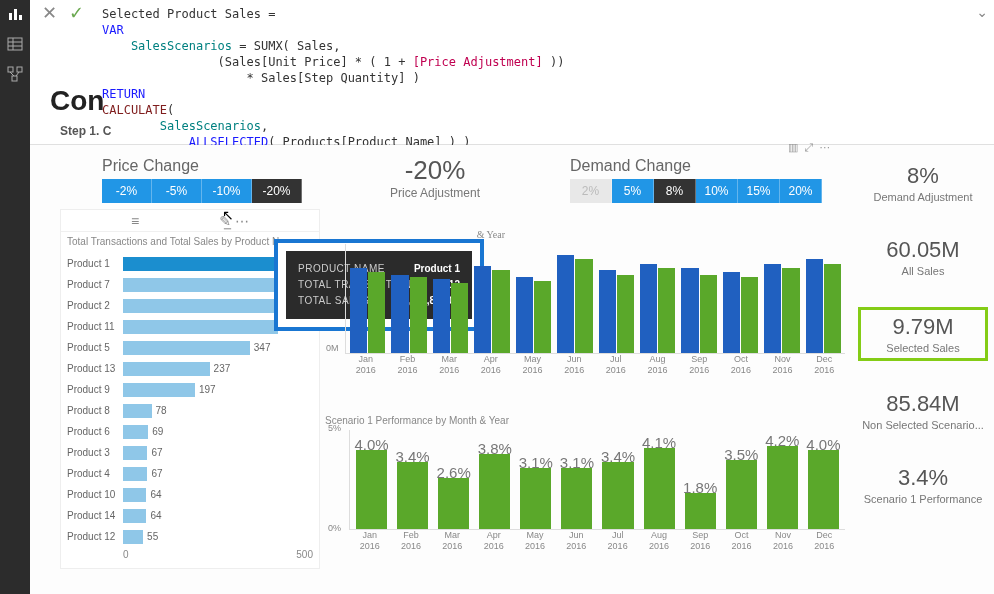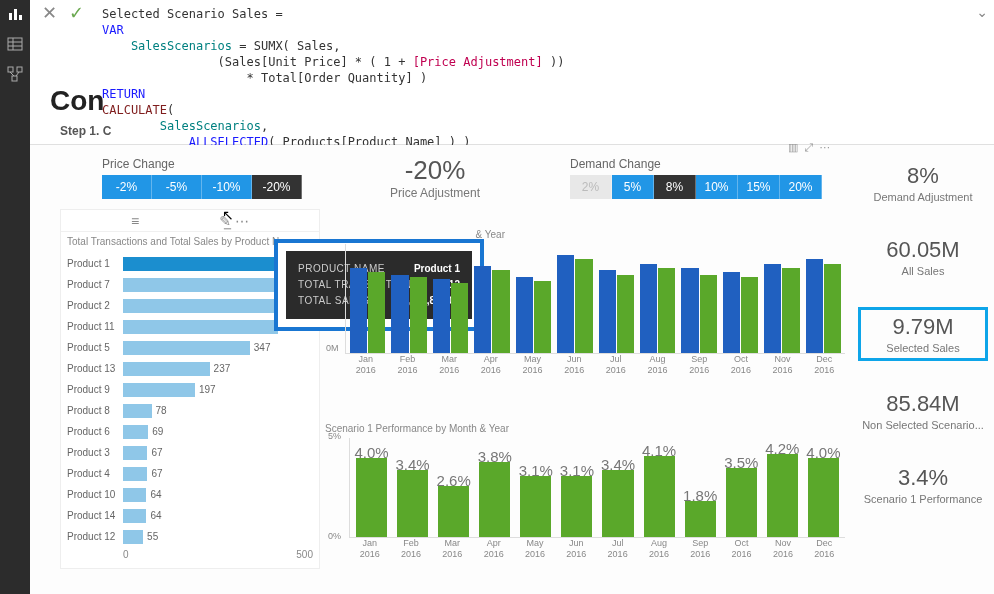--- a/index.html
+++ b/index.html
@@ -20,39 +20,39 @@
   .formula-text .allsel { color: #1a1aff; }
   .formula-expand { position: absolute; right: 6px; top: 4px; font-size: 14px; color: #888; cursor: pointer; }
 
   .page-title { position: absolute; left: 50px; top: 85px; font-size: 28px; font-weight: 700; color: #222; }
   .step-text { position: absolute; left: 60px; top: 124px; font-size: 12px; color: #555; font-weight: bold; }
 
   .canvas { position: absolute; left: 30px; top: 145px; right: 0; bottom: 0; background: #fdfdfd; }
 
   
   .price-change { position: absolute; left: 72px; top: 12px; }
-  .slicer-label { font-size: 12px; color: #666; margin-bottom: 4px; display: block; }
+  .slicer-label { font-size: 16px; color: #666; margin-bottom: 4px; display: block; }
   .slicer-row { display: flex; }
   .slicer-btn { width: 50px; height: 24px; background: #2196e6; color: #fff; font-size: 12px; display: flex; align-items: center; justify-content: center; border-right: 1px solid rgba(255,255,255,0.3); cursor: pointer; }
   .slicer-btn.dark { background: #333; }
   .slicer-btn.disabled { background: #e8e8e8; color: #bbb; }
 
   
   .demand-change { position: absolute; left: 540px; top: 12px; }
   .demand-change .slicer-btn { width: 42px; }
 
   
   .vis-actions { position: absolute; left: 758px; top: -4px; display: flex; gap: 6px; font-size: 11px; color: #999; }
 
   
   .kpi-col { position: absolute; right: 6px; top: 14px; width: 130px; display: flex; flex-direction: column; gap: 26px; text-align: center; }
   .kpi-val { font-size: 22px; color: #555; font-weight: 400; }
   .kpi-lbl { font-size: 11px; color: #777; margin-top: 2px; }
   .kpi-box { padding: 4px 2px; }
-  .kpi-box.highlight { border: 3px solid #0ea5e9; }
+  .kpi-box.highlight { border: 3px solid #84cc16; }
 
   
   .bar-visual { position: absolute; left: 30px; top: 64px; width: 260px; height: 360px; background: #fff; border: 1px solid #eee; }
   .bar-visual .vis-header { height: 22px; display: flex; justify-content: center; align-items: center; gap: 80px; font-size: 14px; color: #888; border-bottom: 1px solid #f0f0f0; }
   .bar-visual .vis-title { font-size: 10px; color: #888; padding: 4px 6px; }
   .bars-area { padding: 2px 6px 0 6px; }
   .bar-row { display: flex; align-items: center; height: 21px; font-size: 10px; color: #666; }
   .bar-row .lbl { width: 56px; text-align: left; }
   .bar-row .track { flex: 1; position: relative; height: 14px; }
   .bar-row .fill { position: absolute; left: 0; top: 0; bottom: 0; background: #8fc7e8; }
@@ -73,21 +73,21 @@
   .col-chart .ct-area { position: relative; height: 110px; border-left: 1px solid #ddd; border-bottom: 1px solid #ddd; margin-left: 20px; }
   .col-chart .cols { position: absolute; left: 0; right: 0; bottom: 0; top: 0; display: flex; align-items: flex-end; gap: 6px; padding: 0 4px; }
   .col-chart .grp { flex: 1; display: flex; gap: 1px; align-items: flex-end; height: 100%; }
   .col-chart .c1 { background: #2060c0; width: 50%; }
   .col-chart .c2 { background: #5aa82a; width: 50%; }
   .col-chart .ylab { position: absolute; left: 0; bottom: 0; font-size: 9px; color: #888; }
   .col-chart .xaxis { display: flex; margin-left: 20px; font-size: 9px; color: #888; text-align: center; }
   .col-chart .xaxis span { flex: 1; line-height: 11px; }
 
   
-  .perf-chart { position: absolute; left: 295px; top: 278px; width: 520px; height: 150px; }
+  .perf-chart { position: absolute; left: 295px; top: 270px; width: 520px; height: 150px; }
   .perf-chart .ct-title { font-size: 10px; color: #888; margin-bottom: 4px; }
   .perf-chart .ct-area { position: relative; height: 100px; border-left: 1px solid #ddd; border-bottom: 1px solid #ddd; margin-left: 24px; }
   .perf-chart .ytick { position: absolute; left: -22px; font-size: 9px; color: #888; }
   .perf-chart .cols { position: absolute; left: 0; right: 0; bottom: 0; top: 0; display: flex; align-items: flex-end; gap: 10px; padding: 0 6px; }
   .perf-chart .pc { flex: 1; background: #5aa82a; position: relative; }
   .perf-chart .pc .dl { position: absolute; top: -14px; left: 50%; transform: translateX(-50%); font-size: 15px; color: #777; }
   .perf-chart .xaxis { display: flex; margin-left: 24px; font-size: 9px; color: #888; text-align: center; }
   .perf-chart .xaxis span { flex: 1; line-height: 11px; }
 
   .cursor { position: absolute; left: 192px; top: 62px; font-size: 14px; color: #000; pointer-events: none; }
@@ -120,25 +120,25 @@
         <line x1="12" y1="6" x2="9" y2="10"></line>
       </svg>
   </span>
 </div>
 
 <div class="formula-area">
   <div class="formula-toolbar">
     <span>✕</span>
     <span class="accept">✓</span>
   </div>
-  <div class="formula-text"><span>Selected Scenario Sales =</span>
+  <div class="formula-text"><span>Selected Product Sales =</span>
 <span class="kw-var">VAR</span>
 <span class="varname">    SalesScenarios</span><span> = SUMX( Sales,</span>
 <span>                (Sales[Unit Price] * ( 1 + </span><span class="col">[Price Adjustment]</span><span> ))</span>
-<span>                    * Total[Order Quantity] )</span>
+<span>                    * Sales[Step Quantity] )</span>
 <span class="kw-ret">RETURN</span>
 <span class="kw-calc">CALCULATE</span><span>(</span>
 <span class="varname">        SalesScenarios</span><span>,</span>
 <span class="allsel">            ALLSELECTED</span><span>( Products[Product Name] ) )</span></div>
   <span class="formula-expand">⌄</span>
 </div>
 
 <div class="page-title">Con</div>
 <div class="step-text">Step 1. C</div>
 
@@ -324,21 +324,21 @@
           <span class="v">512</span>
         </div>
       <div class="row">
           <span class="k">TOTAL SALES</span>
           <span class="v">9,790,844.00</span>
         </div>
     </div>
   </div>
 
   <div class="col-chart">
-    <div class="ct-title" style="text-align:right; padding-right:340px;">&amp; Year</div>
+    <div class="ct-title" style="text-align:right; padding-right:340px;font-family:Liberation Serif, serif;">&amp; Year</div>
     <div class="ct-area">
       <span class="ylab" style="left:-20px;">0M</span>
       <div class="cols" id="col-groups">
           <div class="grp">
             <div class="c1" style="height:78%"></div>
             <div class="c2" style="height:74%"></div>
           </div>
           <div class="grp">
             <div class="c1" style="height:72%"></div>
             <div class="c2" style="height:70%"></div>

